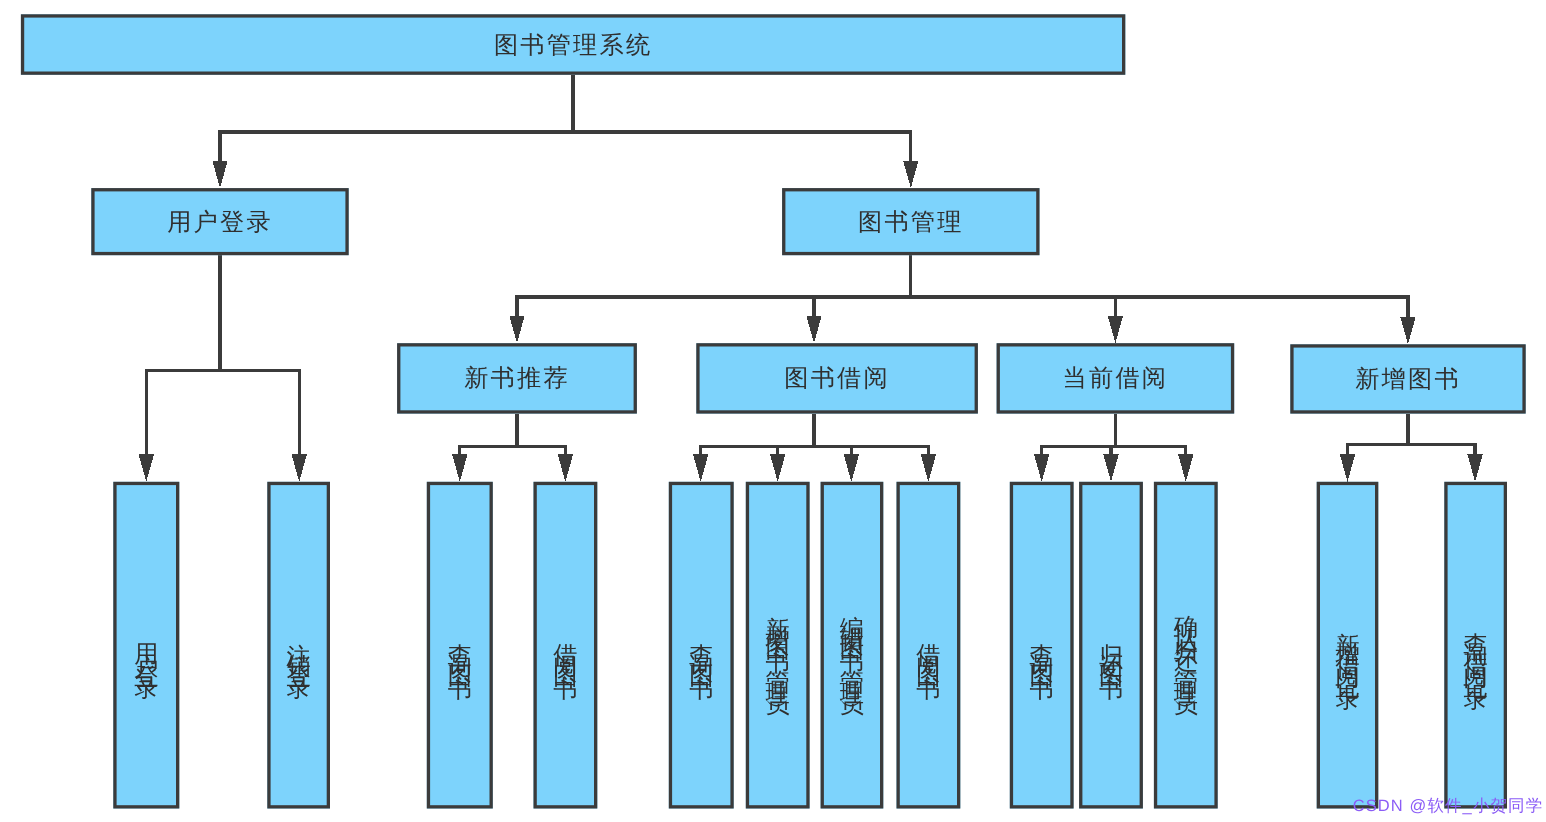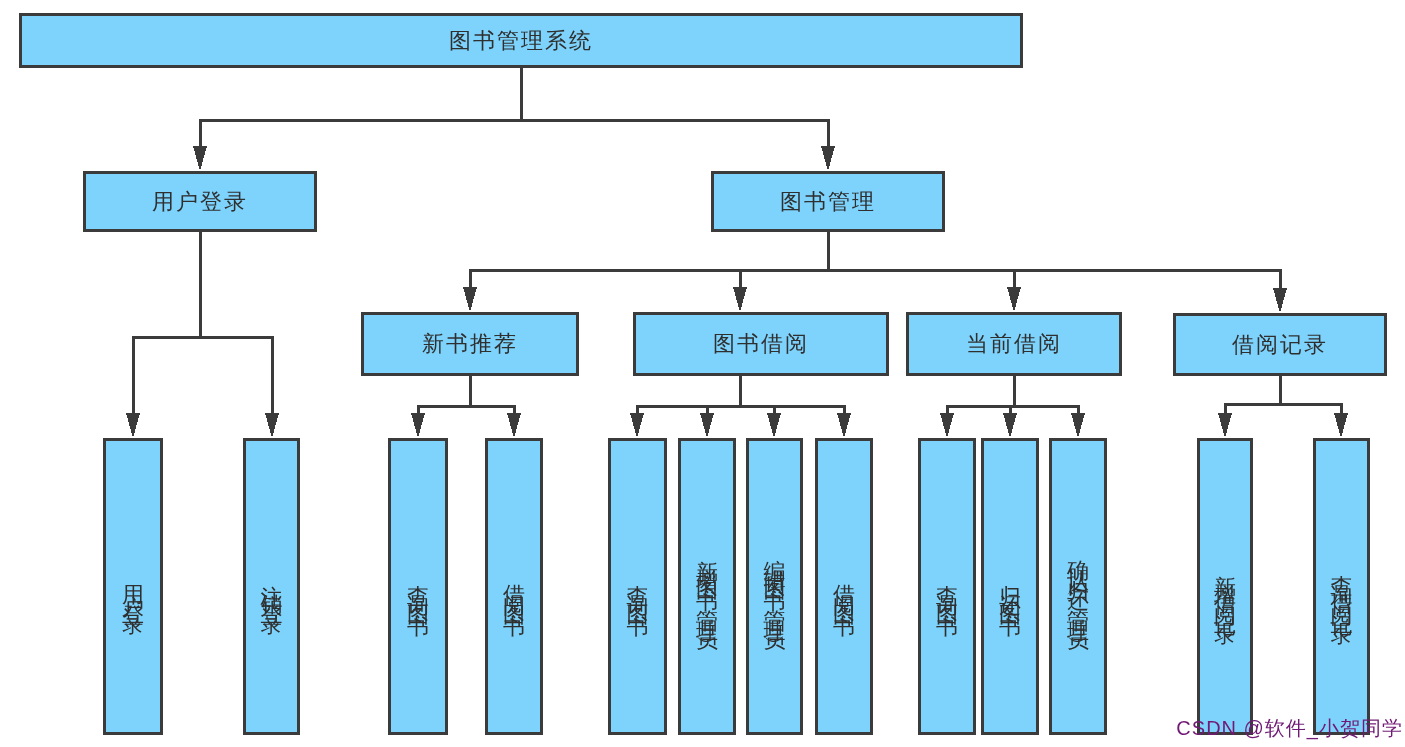--- a/index.html
+++ b/index.html
@@ -54,22 +54,22 @@
   .b-l3d{left:815px;width:58px;}
   .b-l4a{left:918px;width:58px;}
   .b-l4b{left:981px;width:58px;}
   .b-l4c{left:1049px;width:58px;}
   .b-l5a{left:1197px;width:56px;}
   .b-l5b{left:1313px;width:57px;}
   #watermark{
     position:absolute;
     right:2px;bottom:5px;
     z-index:2;
-    font-size:20px;
-    color:#701a75;
+    font-size:15px;
+    color:#8b5cf6;
     letter-spacing:1px;
   }
 </style>
 </head>
 <body>
 
 <div id="stage">
 
   <svg id="wires" width="1405" height="747" shape-rendering="crispEdges">
 
@@ -147,21 +147,21 @@
   <div class="box b-rec">
     <span>新书推荐</span>
   </div>
   <div class="box b-bor">
     <span>图书借阅</span>
   </div>
   <div class="box b-cur">
     <span>当前借阅</span>
   </div>
   <div class="box b-recd">
-    <span>借阅记录</span>
+    <span>新增图书</span>
   </div>
 
   <div class="box vbox leaf b-l1a">
     <span class="vtext">用户登录</span>
   </div>
   <div class="box vbox leaf b-l1b">
     <span class="vtext">注销登录</span>
   </div>
 
   <div class="box vbox leaf b-l2a">

